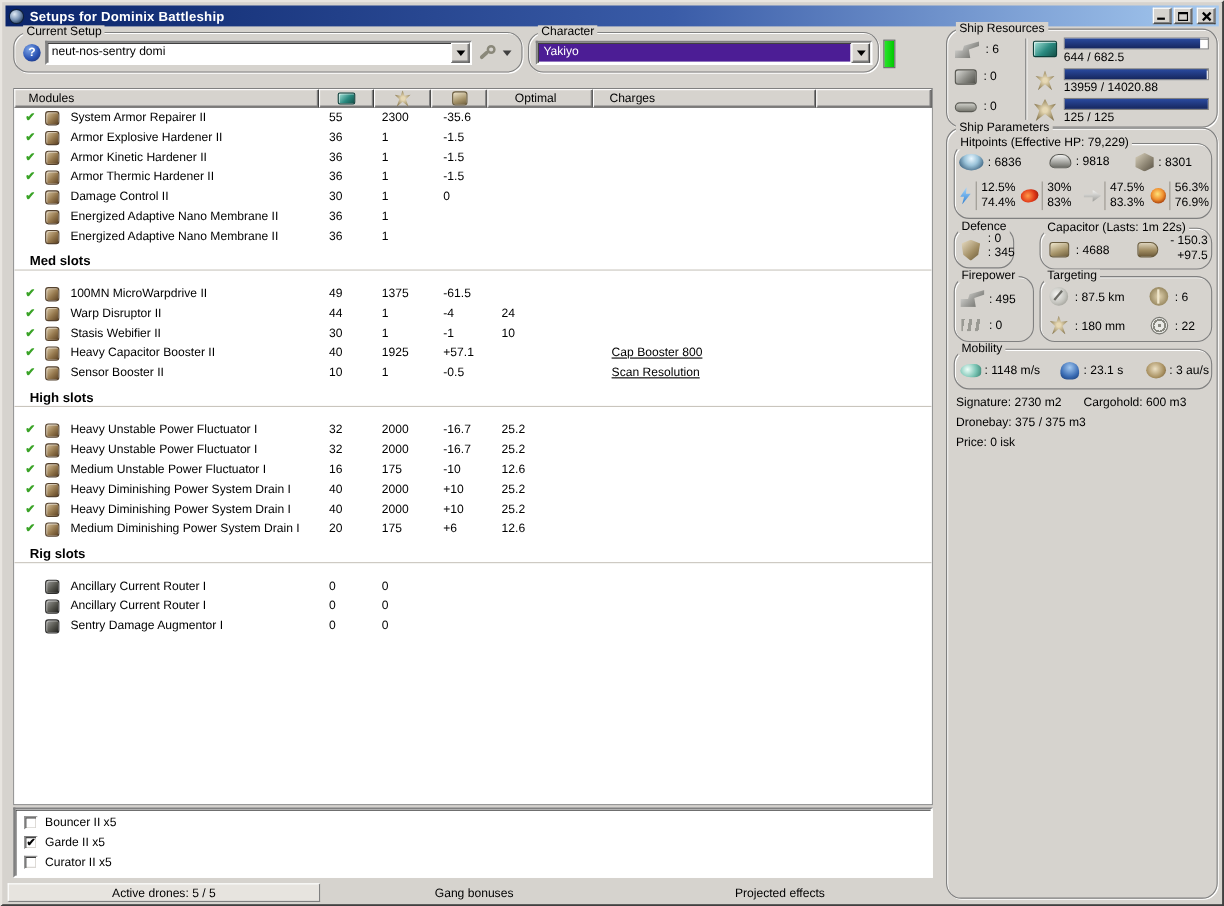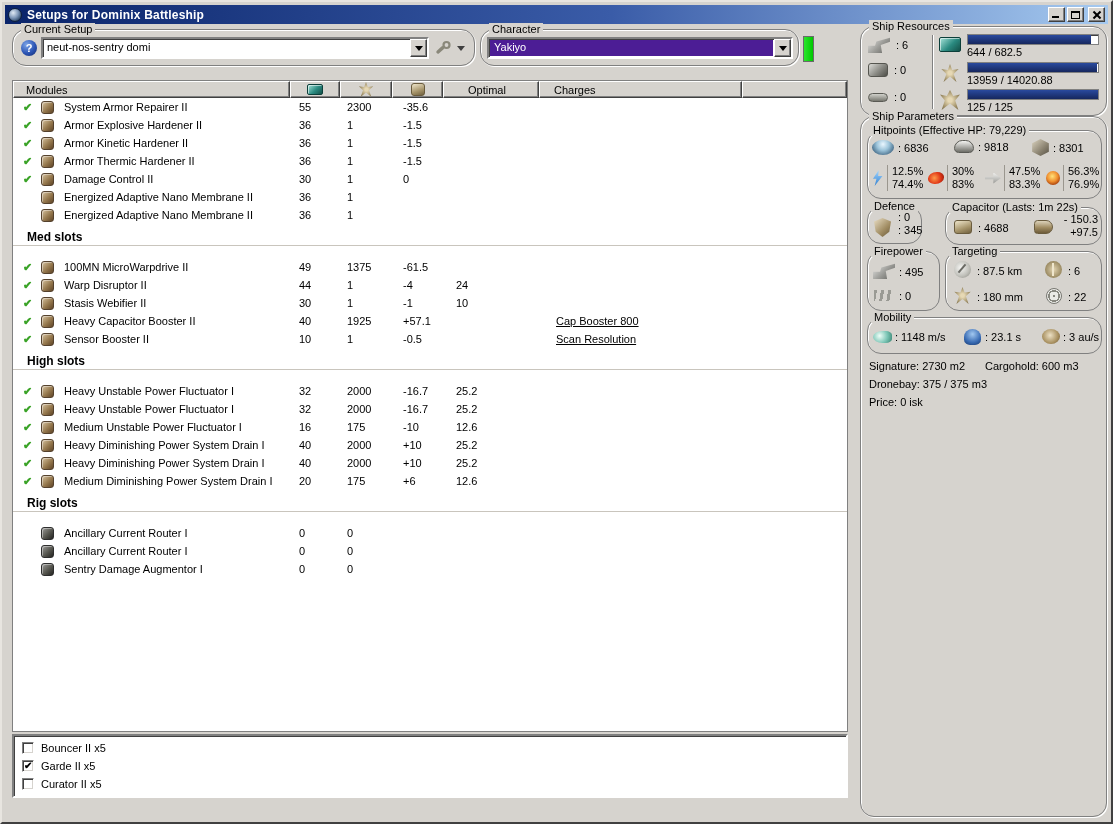--- a/index.html
+++ b/index.html
@@ -466,20 +466,25 @@
       <div class="drow">
         <span class="cb checked"></span>
         <span class="dlabel">Garde II x5</span>
       </div>
       <div class="drow">
         <span class="cb"></span>
         <span class="dlabel">Curator II x5</span>
       </div>
     </div>
 
+  <div class="statusbar">
+    <span class="seg seg1">Active drones: 5 / 5</span>
+    <span class="seg seg2">Gang bonuses</span>
+    <span class="seg seg3">Projected effects</span>
+  </div>
 
   <div class="gb" style="left:858px;top:24px;width:247px;height:90px;">
     <span class="gb-label">Ship Resources</span>
     <span class="res-left-row" style="left:7px;top:10px;">
       <span class="picon ic-turret"></span>
       <span class="plabel" style="margin-left:6px;">: 6</span>
     </span>
     <span class="res-left-row" style="left:7px;top:36px;">
       <span class="picon ic-launcher"></span>
       <span class="plabel" style="margin-left:6px;">: 0</span>

